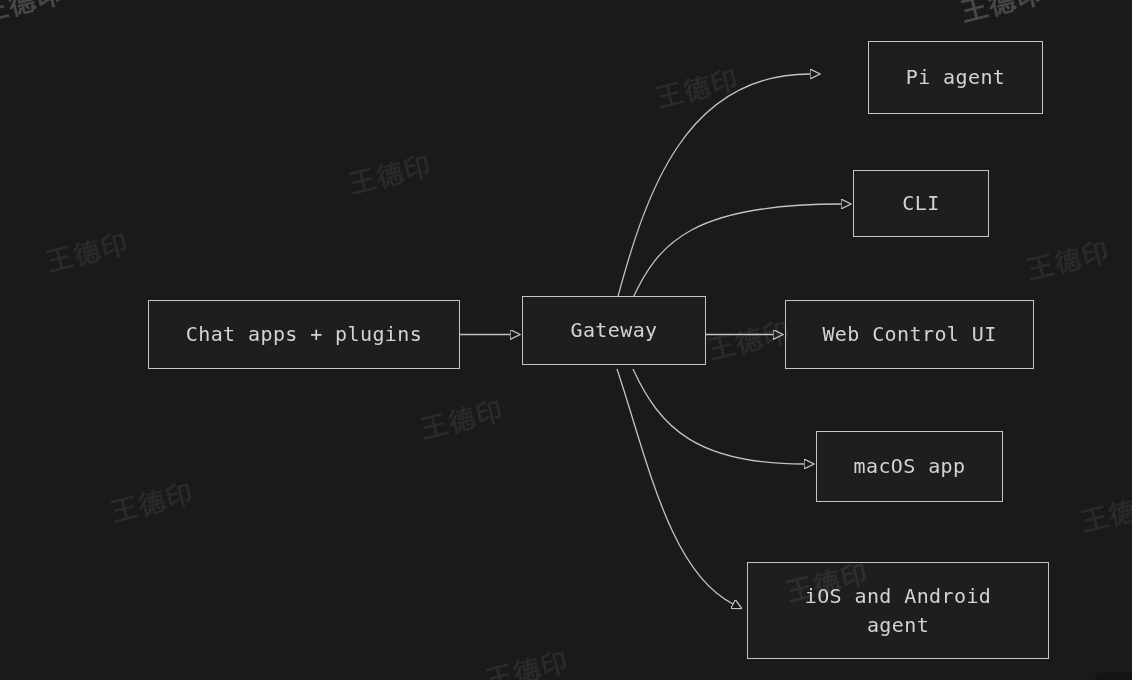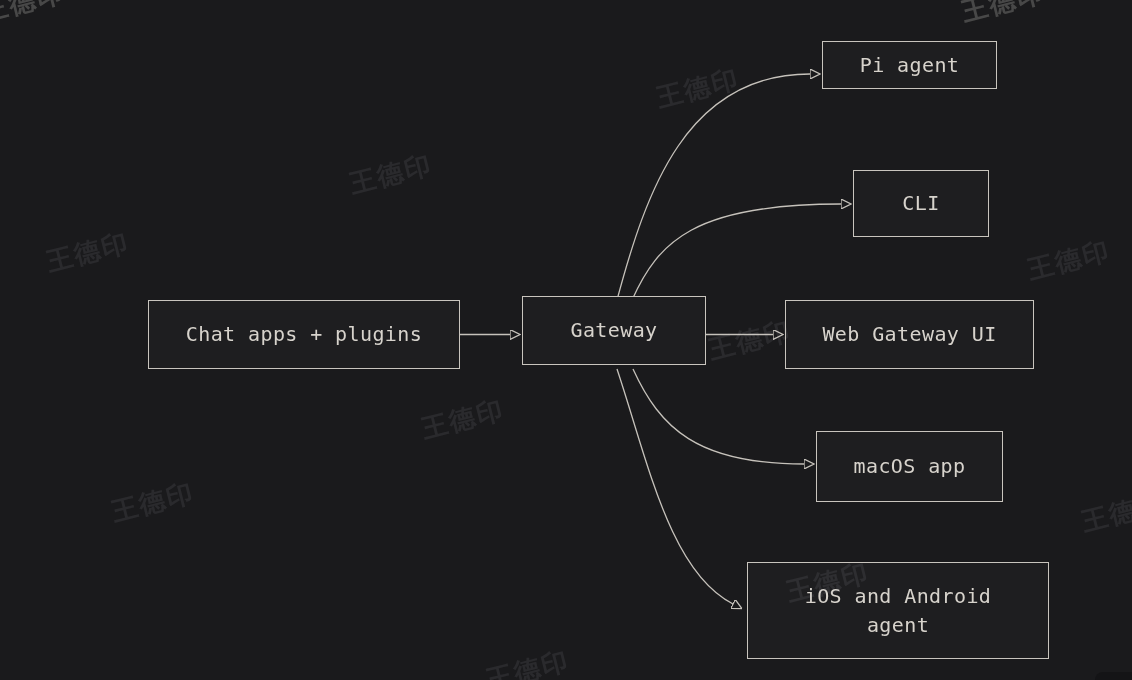--- a/index.html
+++ b/index.html
@@ -39,21 +39,21 @@
     display: flex;
     flex-direction: column;
     align-items: center;
     justify-content: center;
     text-align: center;
     line-height: 29px;
     white-space: nowrap;
   }
   .node-chat    { left: 148px; top: 300px; width: 312px; height: 69px; }
   .node-gateway { left: 522px; top: 296px; width: 184px; height: 69px; align-items: center; }
-  .node-pi      { left: 822px; top:  41px; width: 175px; height: 48px; }
+  .node-pi      { left: 868px; top:  41px; width: 175px; height: 73px; }
   .node-cli     { left: 853px; top: 170px; width: 136px; height: 67px; }
   .node-web     { left: 785px; top: 300px; width: 249px; height: 69px; }
   .node-macos   { left: 816px; top: 431px; width: 187px; height: 71px; }
   .node-ios     { left: 747px; top: 562px; width: 302px; height: 97px; }
   .wm {
     position: absolute;
     font-size: 26px;
     font-weight: 700;
     letter-spacing: 2px;
     white-space: nowrap;
@@ -100,21 +100,21 @@
 
   <div class="node node-pi">
     <span>Pi agent</span>
   </div>
 
   <div class="node node-cli">
     <span>CLI</span>
   </div>
 
   <div class="node node-web">
-    <span>Web Gateway UI</span>
+    <span>Web Control UI</span>
   </div>
 
   <div class="node node-macos">
     <span>macOS app</span>
   </div>
 
   <div class="node node-ios">
     <span>iOS and Android</span>
     <span>agent</span>
   </div>

